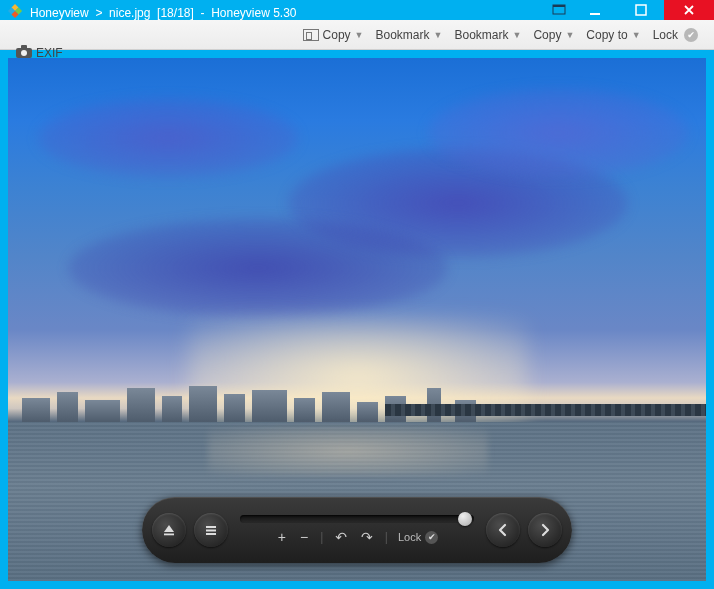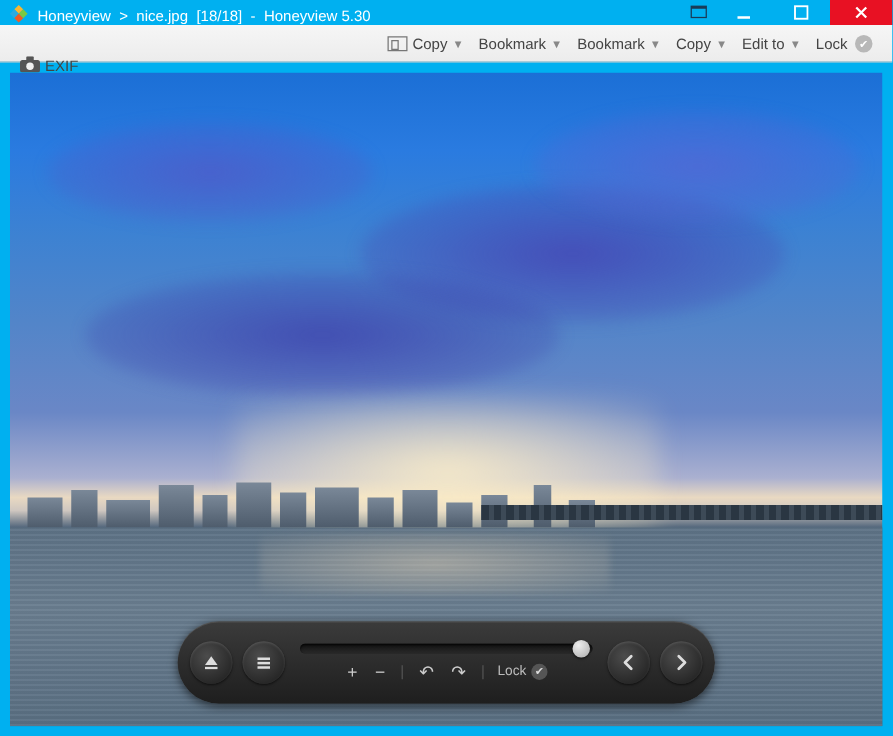--- a/index.html
+++ b/index.html
@@ -127,21 +127,21 @@
   </div>
   <div class="menu-item">
     <span>Bookmark</span>
     <span class="dd-arrow">▼</span>
   </div>
   <div class="menu-item">
     <span>Copy</span>
     <span class="dd-arrow">▼</span>
   </div>
   <div class="menu-item">
-    <span>Edit to</span>
+    <span>Copy to</span>
     <span class="dd-arrow">▼</span>
   </div>
   <div class="menu-item">
     <span>Lock</span>
     <span class="lock-check">✔</span>
   </div>
 </div>
 
 <div class="viewport">
   <div class="sky">

